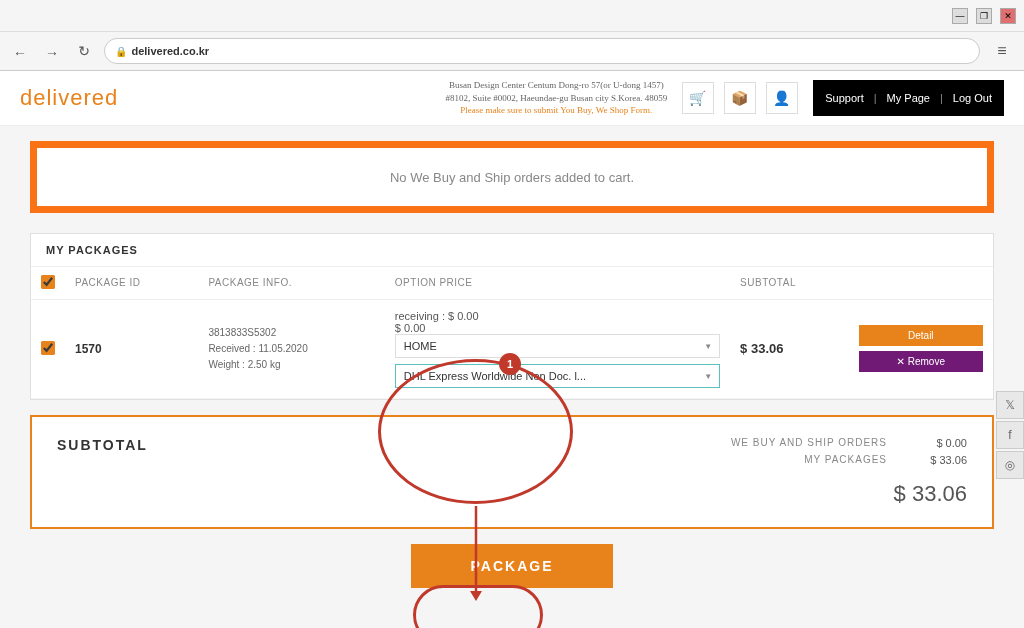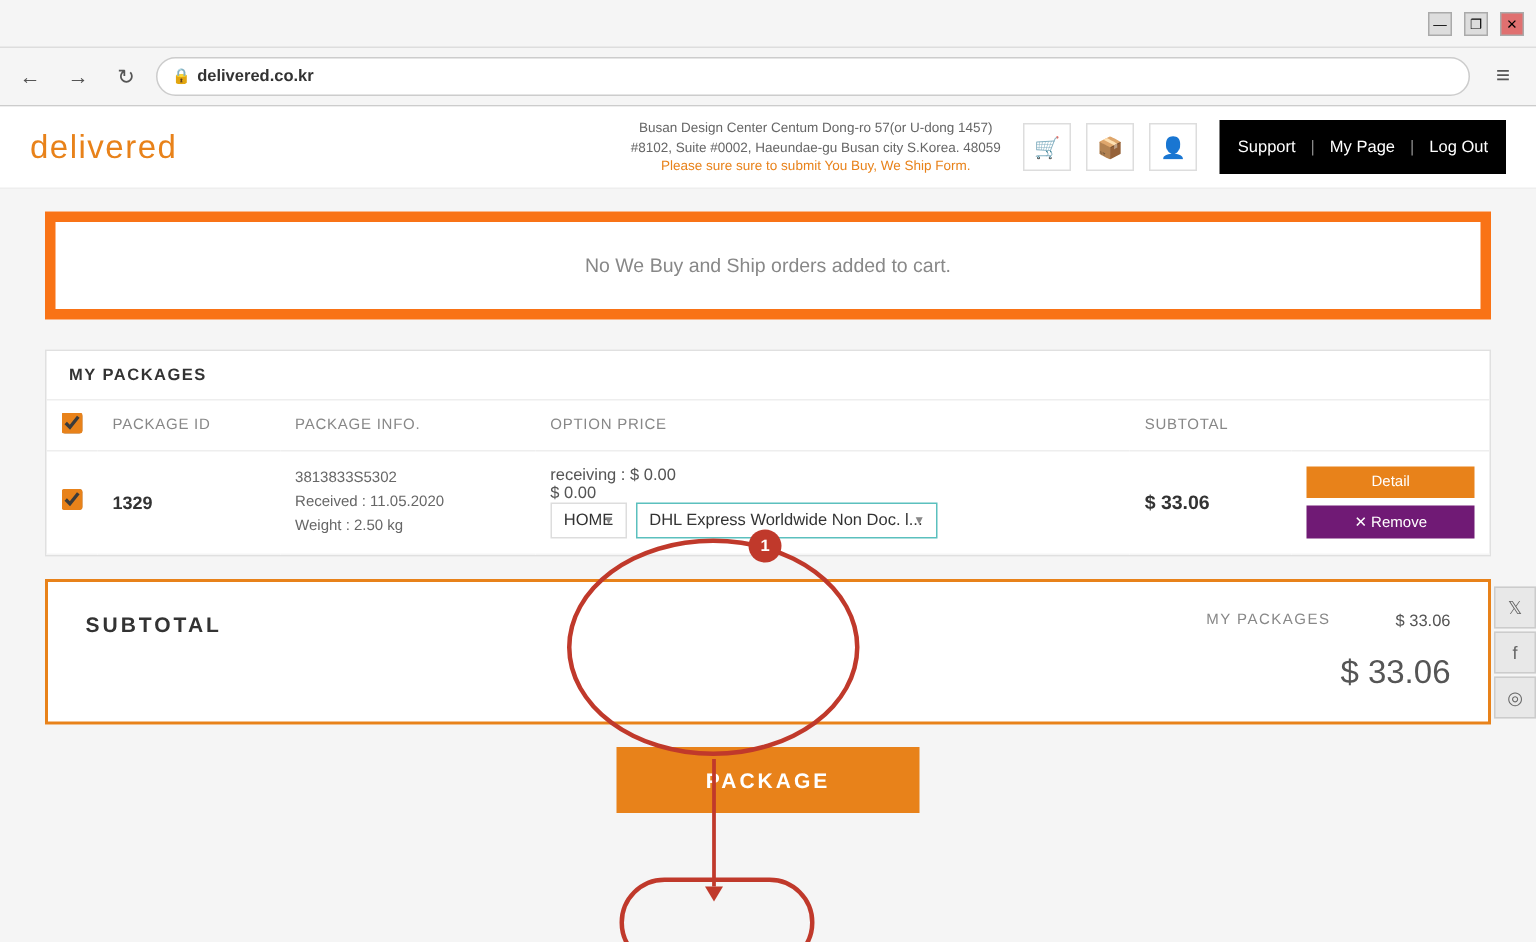--- a/index.html
+++ b/index.html
@@ -18,21 +18,21 @@
     .url-domain { font-weight: bold; color: #333; }
     .url-title { color: #666; }
     .menu-btn { width: 28px; height: 28px; display: flex; align-items: center; justify-content: center; font-size: 16px; color: #555; cursor: pointer; }
 
     
     .page { background: #f5f5f5; height: 558px; overflow: hidden; }
 
     
     .site-header { background: white; display: flex; align-items: center; padding: 8px 20px; border-bottom: 1px solid #eee; }
     .site-logo { color: #e8821a; font-size: 22px; font-weight: 300; letter-spacing: 1px; margin-right: auto; }
-    .header-address { text-align: center; font-size: 9px; color: #666; line-height: 1.4; margin-right: 15px; }
+    .header-address { text-align: center; font-size: 9px; color: #666; line-height: 1.4; margin-right: 15px; font-family: Liberation Serif, serif; }
     .header-address .alert { color: #e8821a; font-size: 9px; }
     .header-icons { display: flex; gap: 10px; margin-right: 15px; align-items: center; }
     .header-icon { width: 32px; height: 32px; border: 1px solid #ddd; display: flex; align-items: center; justify-content: center; font-size: 14px; color: #555; cursor: pointer; }
     .header-nav { background: #000000; display: flex; align-items: center; padding: 0 12px; height: 36px; gap: 10px; }
     .header-nav-item { color: white; font-size: 11px; cursor: pointer; }
     .header-nav-sep { color: #888; font-size: 11px; }
 
     
     .main-content { padding: 15px 30px; }
 
@@ -46,21 +46,21 @@
     .packages-table { width: 100%; border-collapse: collapse; }
     .packages-table th { padding: 8px 10px; font-size: 10px; color: #888; font-weight: normal; text-transform: uppercase; letter-spacing: 0.5px; border-bottom: 1px solid #eee; text-align: left; }
     .packages-table td { padding: 10px; font-size: 11px; color: #555; vertical-align: middle; border-bottom: 1px solid #f5f5f5; }
     .checkbox-col { width: 30px; text-align: center; }
     .pkg-checkbox { width: 14px; height: 14px; cursor: pointer; accent-color: #e8821a; }
     .pkg-id { font-size: 12px; color: #333; font-weight: bold; }
     .pkg-info { font-size: 10px; color: #666; line-height: 1.6; }
     .pkg-price { font-size: 11px; color: #555; }
 
     
-    .option-dropdowns { display: flex; flex-direction: row; gap: 6px; min-width: 160px; }
+    .option-dropdowns { display: flex; flex-direction: column; gap: 6px; min-width: 160px; }
     .option-select { border: 1px solid #ddd; padding: 5px 8px; font-size: 11px; color: #333; background: white; cursor: pointer; appearance: none; width: 100%; position: relative; }
     .select-wrapper { position: relative; }
     .select-wrapper::after { content: '▼'; position: absolute; right: 8px; top: 50%; transform: translateY(-50%); font-size: 8px; color: #888; pointer-events: none; }
     .dhl-select { border: 1px solid #5bc0be; color: #333; background: white; }
 
     .action-btns { display: flex; flex-direction: column; gap: 5px; }
     .btn-detail { background: #e8821a; color: white; border: none; padding: 5px 12px; font-size: 10px; cursor: pointer; }
     .btn-remove { background: #701a75; color: white; border: none; padding: 5px 12px; font-size: 10px; cursor: pointer; }
 
     .subtotal-amount { font-size: 13px; color: #333; font-weight: bold; }
@@ -111,21 +111,21 @@
 </div>
 
 <div class="page-wrapper">
   <div class="page">
 
     <div class="site-header">
       <div class="site-logo">delivered</div>
       <div class="header-address">
         <div>Busan Design Center Centum Dong-ro 57(or U-dong 1457)</div>
         <div>#8102, Suite #0002, Haeundae-gu Busan city S.Korea. 48059</div>
-        <div class="alert">Please sure sure to submit You Buy, We Ship Form.</div>
+        <div class="alert">Please make sure to submit You Buy, We Shop Form.</div>
       </div>
       <div class="header-icons">
         <div class="header-icon">🛒</div>
         <div class="header-icon">📦</div>
         <div class="header-icon">👤</div>
       </div>
       <div class="header-nav">
         <span class="header-nav-item">Support</span>
         <span class="header-nav-sep">|</span>
         <span class="header-nav-item">My Page</span>
@@ -154,21 +154,21 @@
               <th>SUBTOTAL</th>
               <th></th>
             </tr>
           </thead>
           <tbody>
             <tr>
               <td class="checkbox-col">
                 <input type="checkbox" class="pkg-checkbox" checked="" style="">
               </td>
               <td>
-                <span class="pkg-id">1329</span>
+                <span class="pkg-id">1570</span>
               </td>
               <td>
                 <div class="pkg-info">
                   <div>3813833S5302</div>
                   <div>Received : 11.05.2020</div>
                   <div>Weight : 2.50 kg</div>
                 </div>
               </td>
               <td>
                 <div class="pkg-price">receiving : $ 0.00</div>
@@ -198,20 +198,24 @@
             </tr>
           </tbody>
         </table>
       </div>
 
       <div class="subtotal-section">
         <div style="display: flex; justify-content: space-between; align-items: flex-start;">
           <div class="subtotal-title">SUBTOTAL</div>
           <div class="subtotal-rows">
             <div class="subtotal-row">
+              <span class="subtotal-label">WE BUY AND SHIP ORDERS</span>
+              <span class="subtotal-value">$ 0.00</span>
+            </div>
+            <div class="subtotal-row">
               <span class="subtotal-label">MY PACKAGES</span>
               <span class="subtotal-value">$ 33.06</span>
             </div>
             <div class="subtotal-total">$ 33.06</div>
           </div>
         </div>
       </div>
 
       <div class="checkout-area">
         <button class="checkout-btn">PACKAGE</button>

